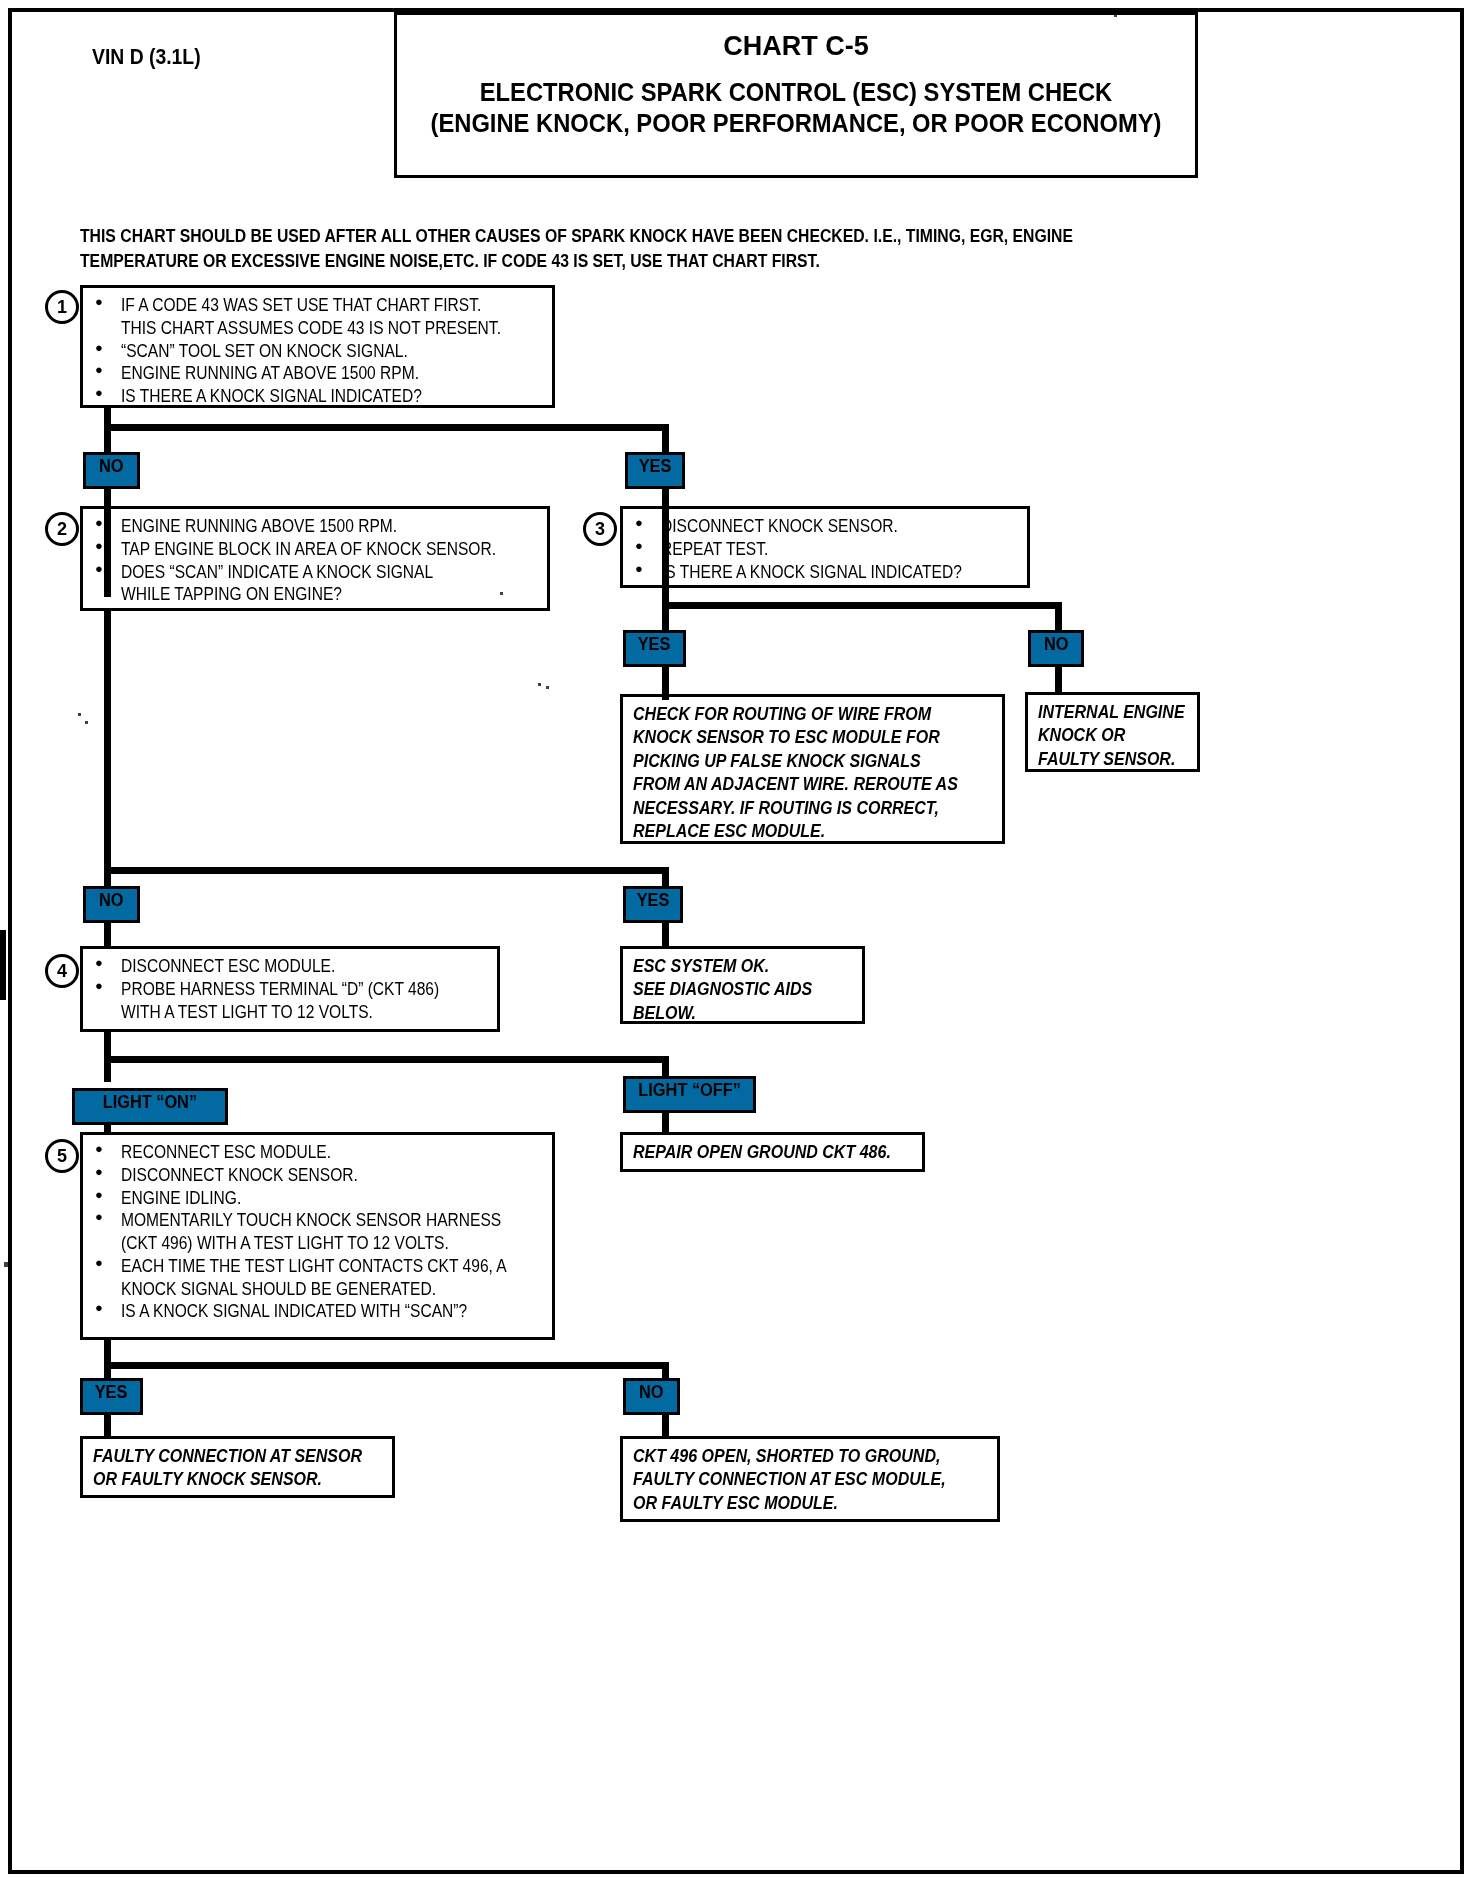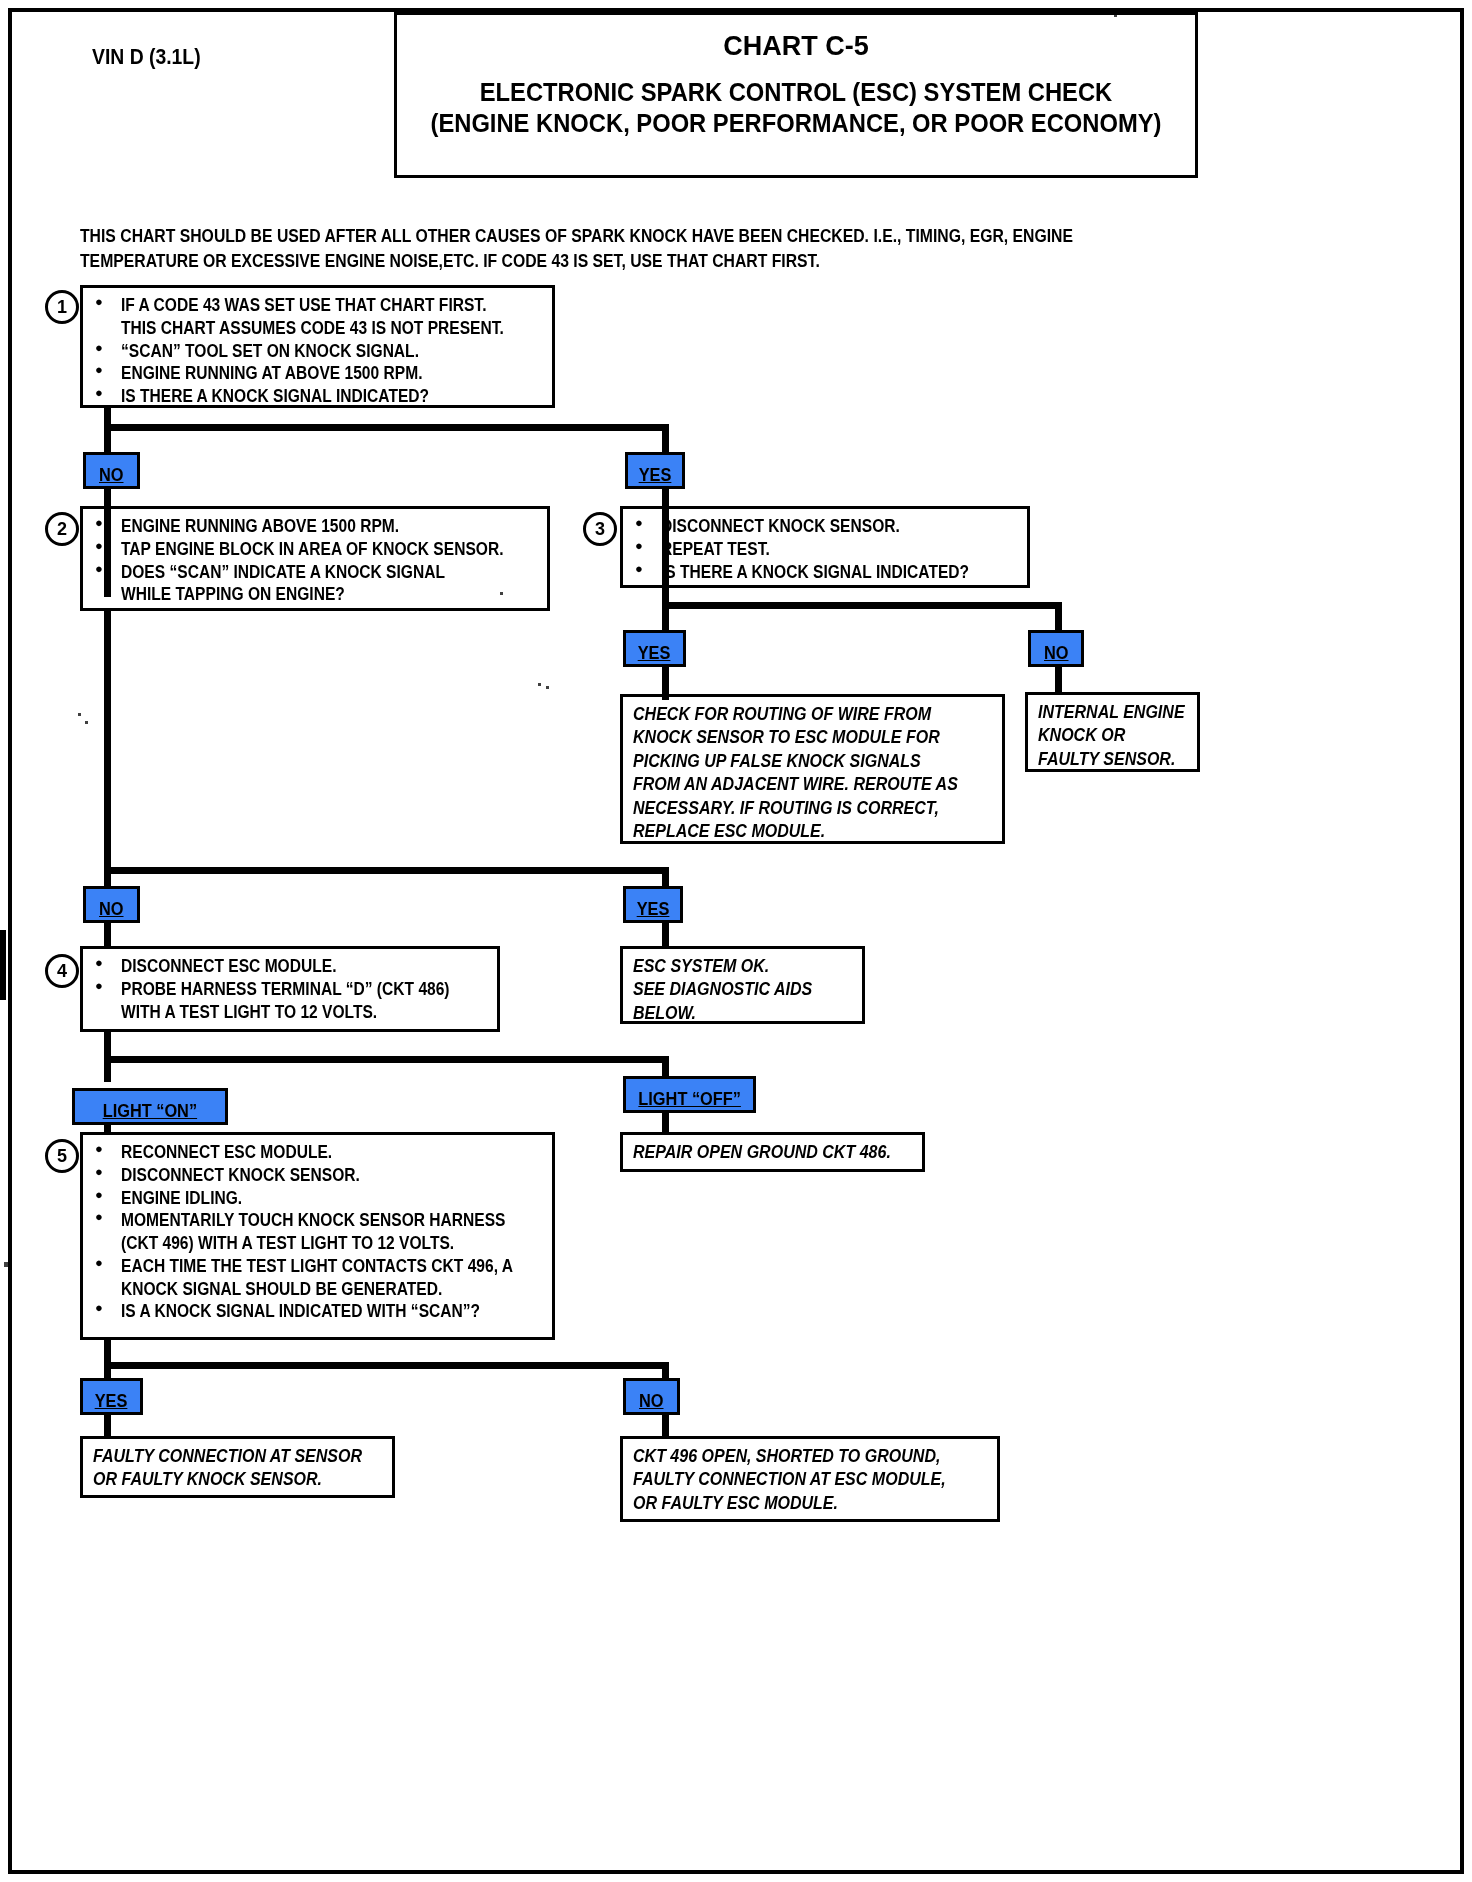--- a/index.html
+++ b/index.html
@@ -77,43 +77,42 @@
     font-weight:bold; font-size:18px;
     text-align:center; line-height:29px;
     z-index:5;
   }
 
   
   ul.bl{ list-style:none; margin:0; padding:0; }
   ul.bl li{
     position:relative;
     padding-left:28px;
-    font-weight:bold; font-size:17.5px;
+    font-weight:normal; font-size:17.5px;
     line-height:1.43;
     margin:0;
   }
   ul.bl li::before{
     content:"\25CF";
     position:absolute; left:2px; top:-1px;
     font-size:13px;
   }
   ul.bl li .ln{ transform:scaleX(0.89); transform-origin:left center; white-space:nowrap; }
 
   
   .plain{ font-weight:bold; font-size:18px; line-height:1.43;font-style:italic; }
   .plain .ln{ transform:scaleX(0.89); transform-origin:left center; white-space:nowrap; }
 
   
   .ynbox{
     position:absolute;
-    border:3px solid #000; background:#3b82f6;
+    border:3px solid #000; background:#0369a1;
     font-weight:bold; font-size:19px;
-    display:flex; align-items:flex-end; justify-content:center;
+    display:flex; align-items:flex-start; justify-content:center;
     z-index:4;
-    text-decoration:underline;
   }
   .ynbox span{ transform:scaleX(0.86); display:block; }
 
   
   .v{ position:absolute; background:#000; width:7px; z-index:1; }
   .h{ position:absolute; background:#000; height:7px; z-index:1; }
 
   
   .speck{ position:absolute; background:#000; width:3px; height:3px; opacity:.75;}
 </style>

